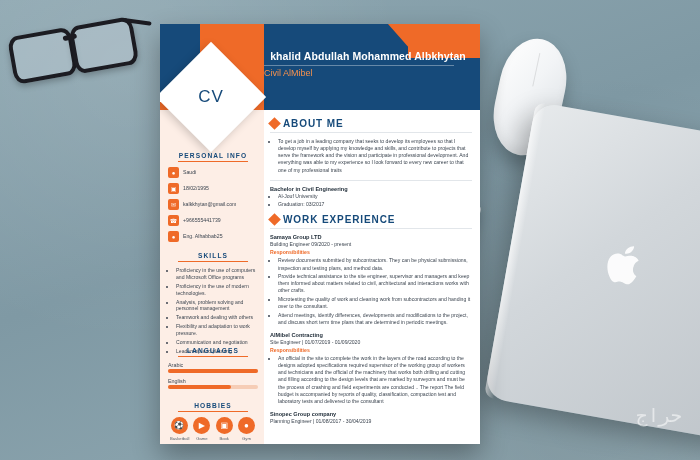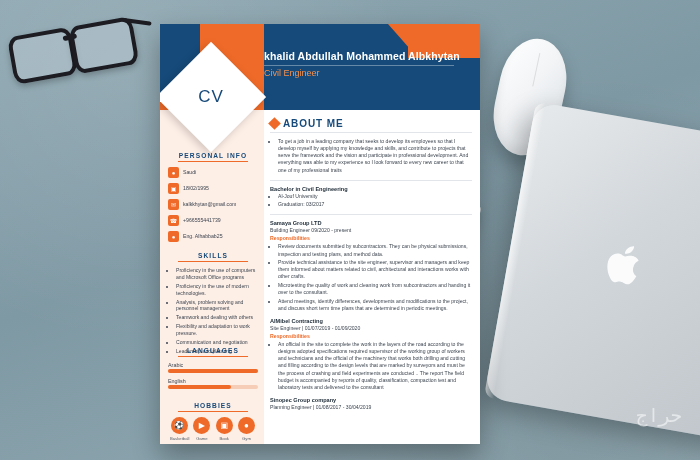--- a/index.html
+++ b/index.html
@@ -52,21 +52,21 @@
 
   
   .cv{position:absolute;left:160px;top:24px;width:320px;height:420px;background:#ffffff;
     box-shadow:0 12px 26px rgba(0,0,0,.32);overflow:hidden;}
 
   
   .cv-head{position:relative;height:86px;background:#164a7a;overflow:hidden;}
   .cv-head .orange-block{position:absolute;right:0;top:0;width:72px;height:34px;background:#ef6a28;}
   .cv-head .orange-tri{position:absolute;right:62px;top:0;width:0;height:0;
      border-top:34px solid #ef6a28;border-left:30px solid transparent;}
-  .cv-head .name{position:absolute;left:104px;top:26px;right:8px;color:#fff;font-size:10.5px;font-weight:bold;letter-spacing:.1px;}
+  .cv-head .name{position:absolute;left:104px;top:26px;right:8px;color:#fff;font-size:10.5px;font-weight:bold;letter-spacing:.1px;text-align:center;}
   .cv-head .role{position:absolute;left:104px;top:44px;color:#f4914e;font-size:9px;}
   .cv-head .rule{position:absolute;left:104px;top:41px;width:190px;height:1px;background:rgba(255,255,255,.35);}
 
   
   .left-col{position:absolute;left:0;top:0;width:104px;height:420px;background:#ef6a28;}
   .left-inner{position:absolute;left:0;top:86px;width:104px;height:334px;background:#fdeee6;}
   
   .accent-a{position:absolute;left:0;top:0;width:40px;height:44px;background:#164a7a;}
   .accent-b{position:absolute;left:0;top:44px;width:0;height:0;border-top:26px solid #164a7a;border-right:26px solid transparent;}
 
@@ -138,21 +138,21 @@
     <div class="tip"></div>
   </div>
 
   <div class="cv">
 
     <div class="cv-head">
       <div class="orange-block"></div>
       <div class="orange-tri"></div>
       <div class="rule"></div>
       <div class="name">khalid Abdullah Mohammed Albkhytan</div>
-      <div class="role">Civil Engineer</div>
+      <div class="role">Civil AlMibel</div>
     </div>
 
     <div class="left-col">
       <div class="left-inner"></div>
       <div class="accent-a"></div>
       <div class="accent-b"></div>
     </div>
     <div class="diamond"></div>
     <div class="diamond-label">CV</div>
 
@@ -242,20 +242,24 @@
         <li>To get a job in a leading company that seeks to develop its employees so that I develop myself by applying my knowledge and skills, and contribute to projects that serve the framework and the vision and participate in professional development. And everything was able to my experience so I look forward to every new career to that one of my professional traits</li>
       </ul>
 
       <div class="sec-line"></div>
       <div class="edu-title">Bachelor in Civil Engineering</div>
       <ul class="r-bullets">
         <li>Al-Jouf University</li>
         <li>Graduation: 03/2017</li>
       </ul>
 
+      <div class="sec-head">
+        <span class="sec-dot"></span>
+        <span class="sec-title">WORK EXPERIENCE</span>
+      </div>
       <div class="sec-line"></div>
 
       <div>
         <div class="job-title">Samaya Group LTD</div>
         <div class="job-meta">Building Engineer 09/2020 - present</div>
         <div class="resp">Responsibilities</div>
         <ul class="r-bullets">
           <li>Review documents submitted by subcontractors. They can be physical submissions, inspection and testing plans, and method data.</li>
           <li>Provide technical assistance to the site engineer, supervisor and managers and keep them informed about matters related to civil, architectural and interactions works with other crafts.</li>
           <li>Microtesting the quality of work and cleaning work from subcontractors and handing it over to the consultant.</li>

